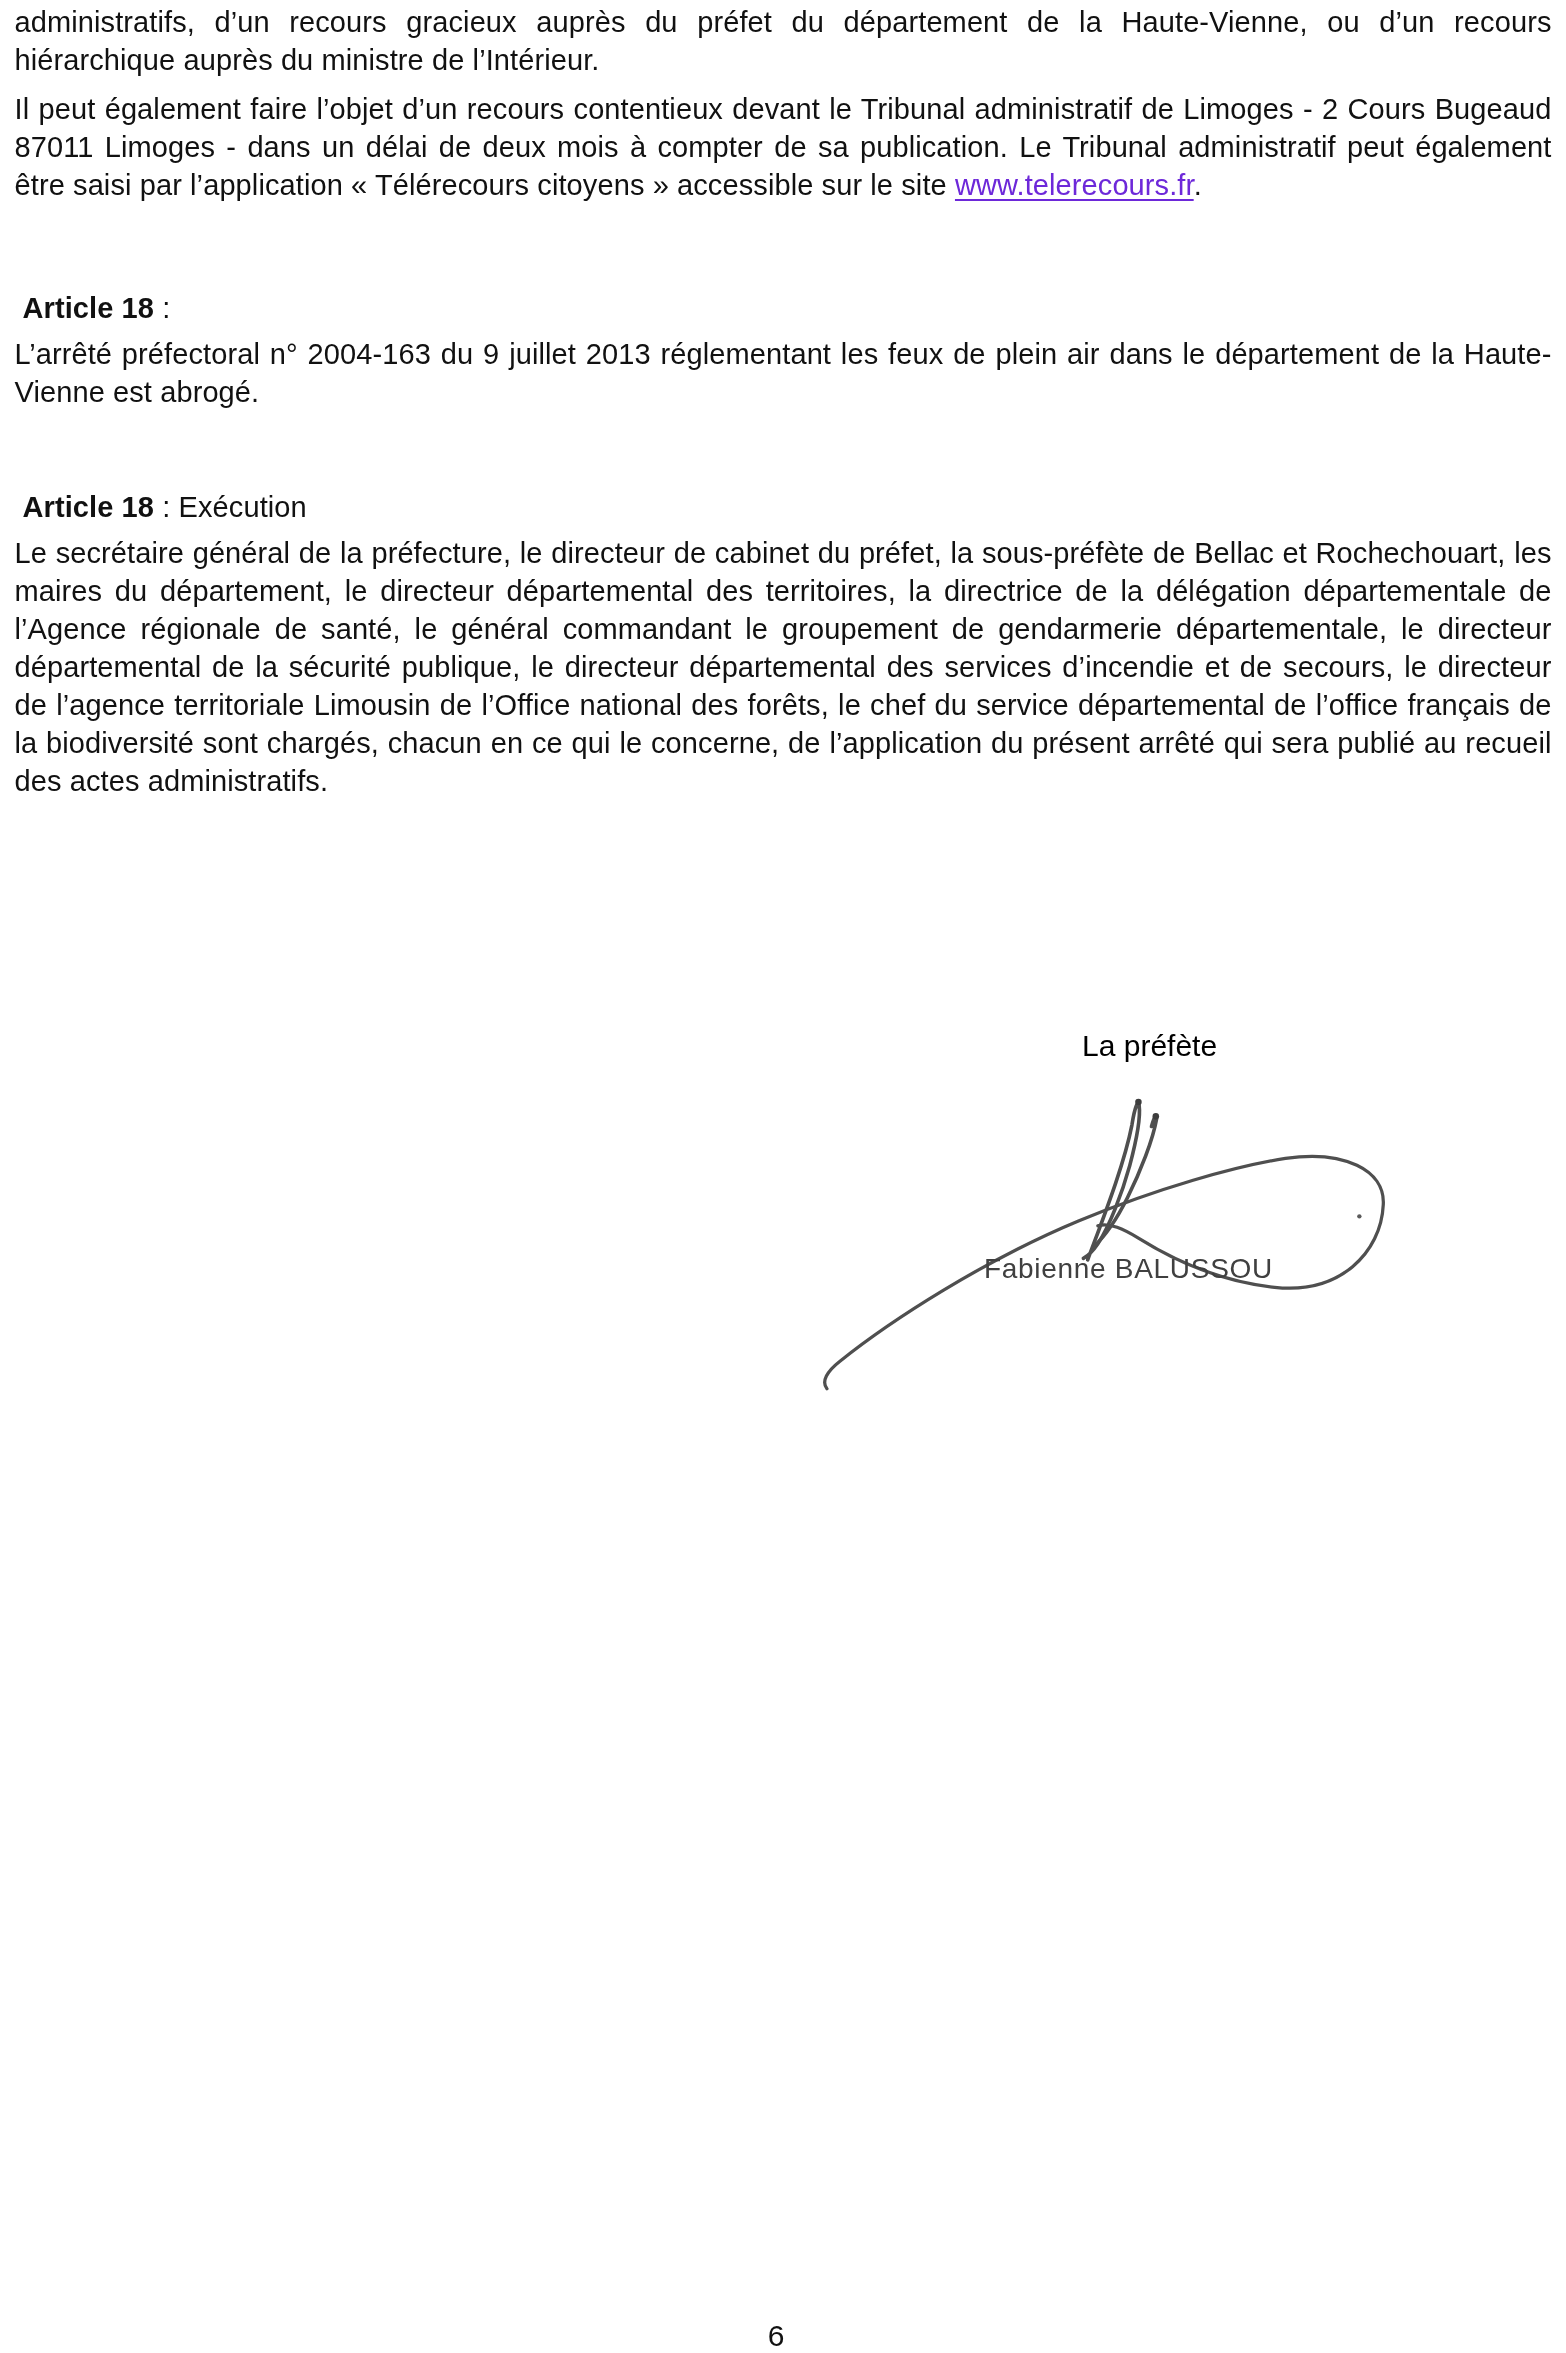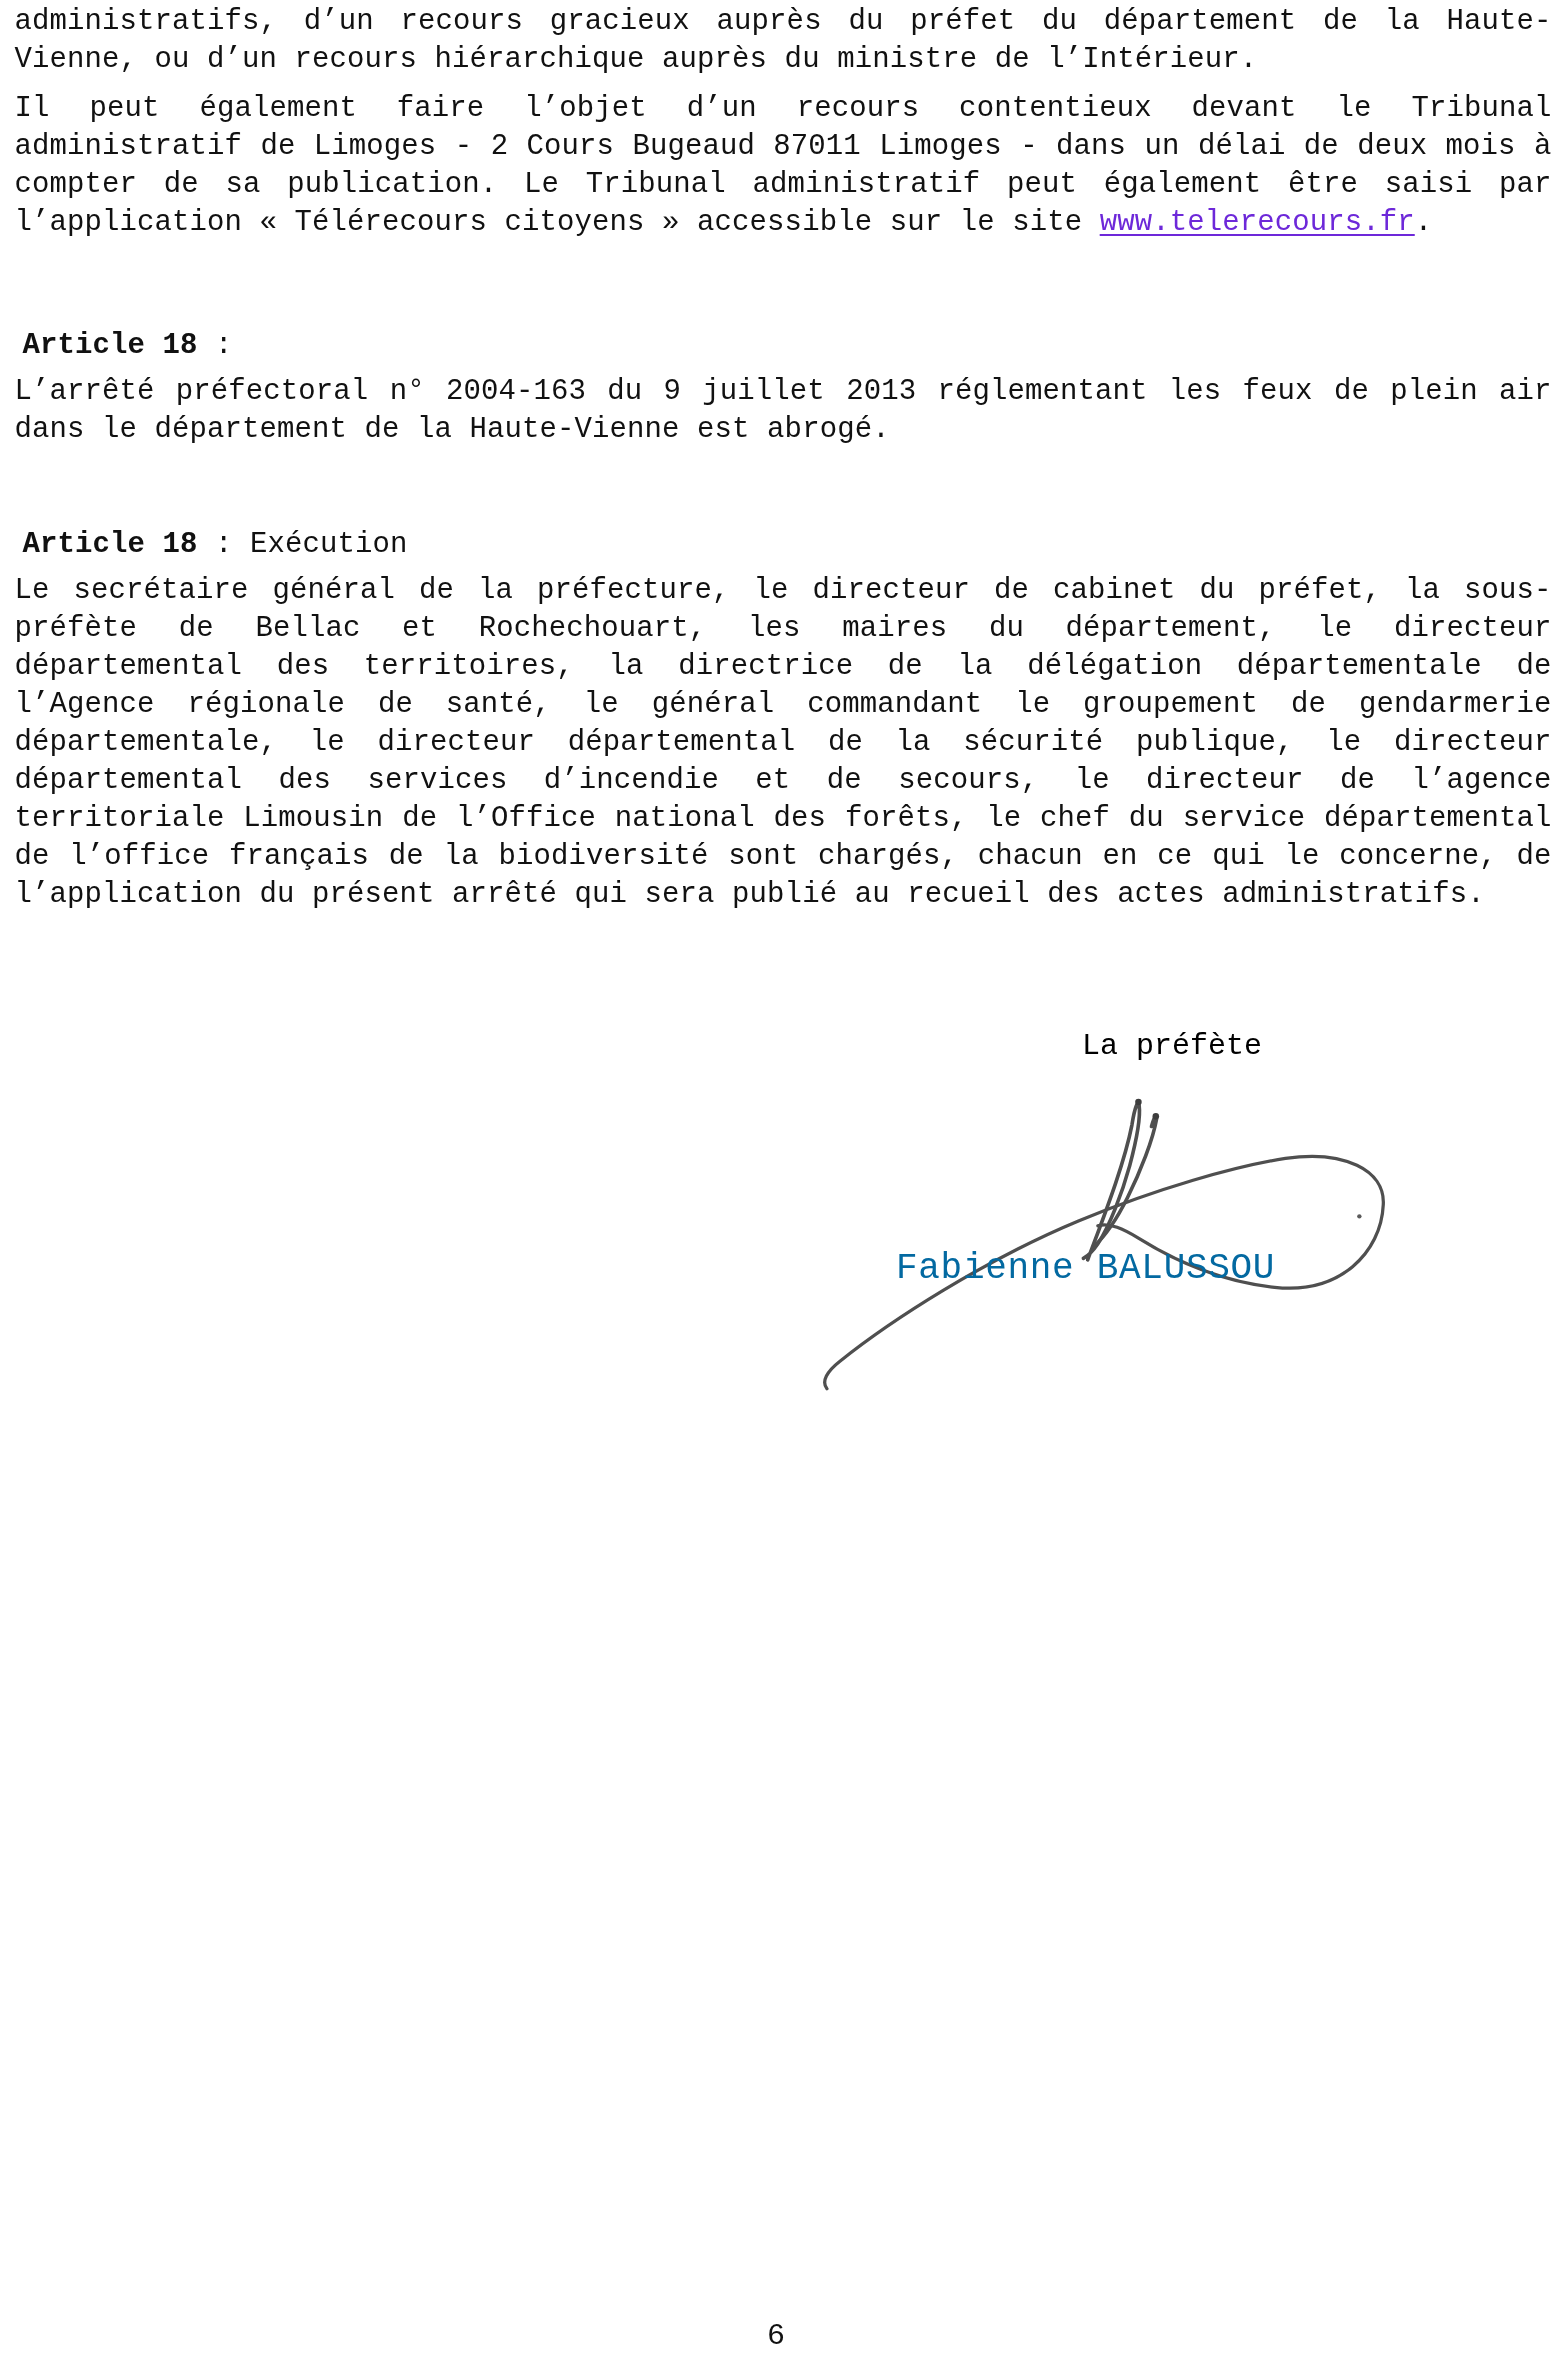--- a/index.html
+++ b/index.html
@@ -5,21 +5,21 @@
   html, body {
     margin: 0;
     padding: 0;
     background: #ffffff;
   }
   .page {
     position: relative;
     width: 1566px;
     height: 2354px;
     background: #ffffff;
-    font-family: Liberation Mono, monospace;
+    font-family: Liberation Sans, sans-serif;
     color: #111111;
     overflow: hidden;
   }
   .content {
     position: absolute;
     top: 2.9px;
     left: 14.5px;
     width: 1537px;
   }
   .body-text {
@@ -59,26 +59,26 @@
   }
   .signature-svg {
     position: absolute;
     left: 811px;
     top: 1070px;
     width: 594px;
     height: 326px;
   }
   .sig-name {
     position: absolute;
-    left: 896px;
+    left: 984px;
     top: 1251px;
-    font-size: 36px;
+    font-size: 28px;
     line-height: 35px;
     letter-spacing: 0.7px;
-    color: #0369a1;
+    color: #404040;
   }
   .page-number {
     position: absolute;
     top: 2319px;
     left: 0;
     width: 1552px;
     text-align: center;
     font-size: 30px;
     color: #111111;
   }

